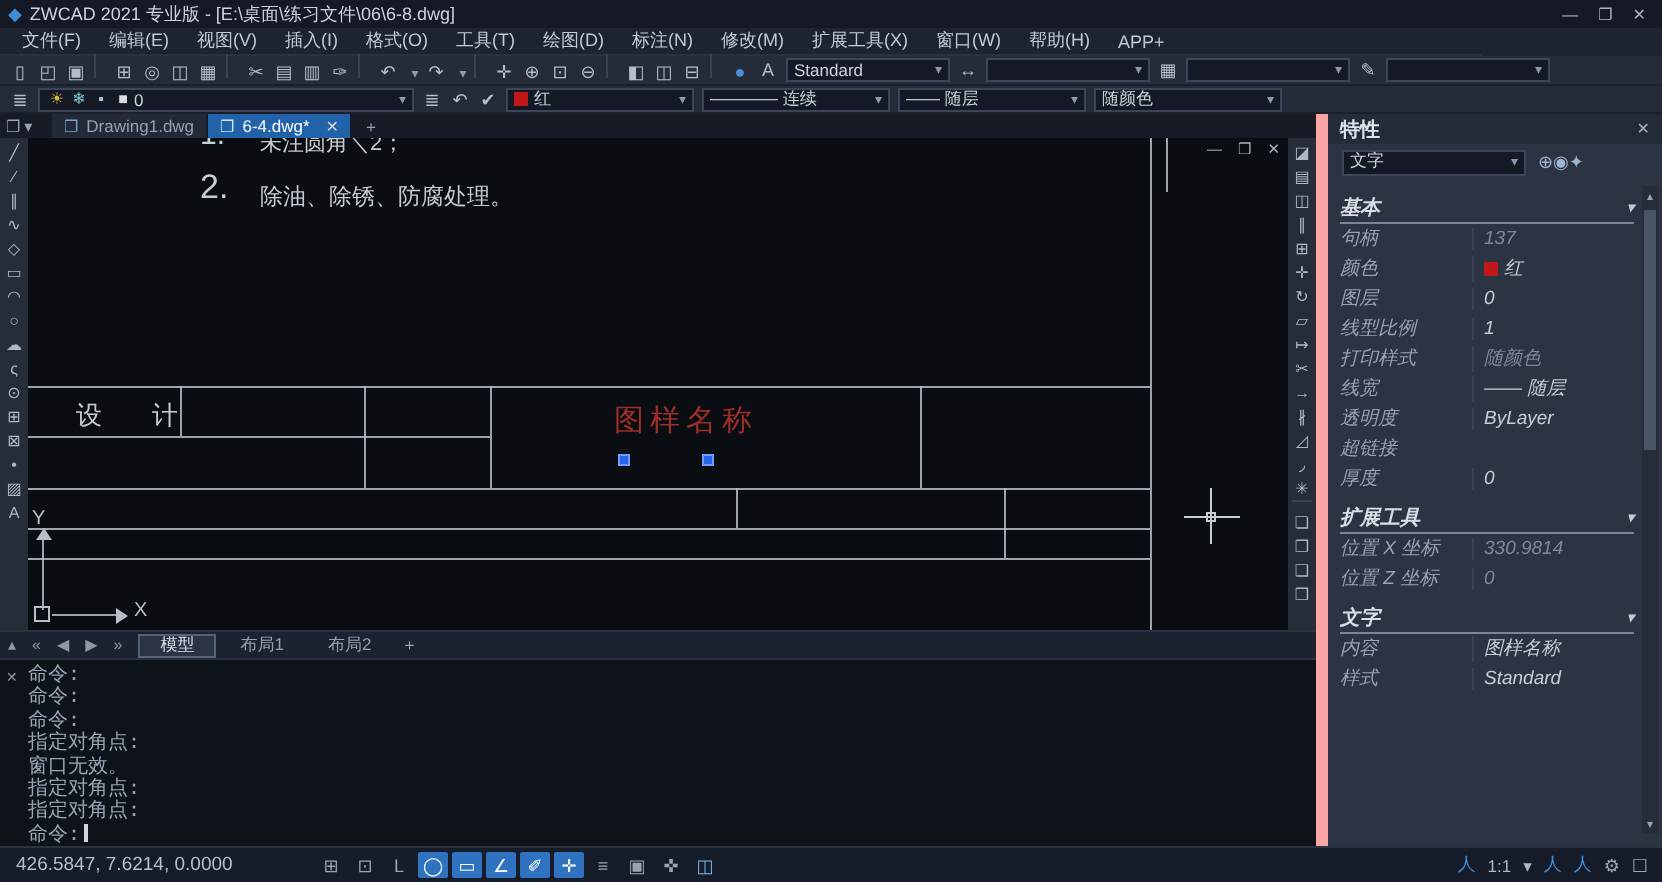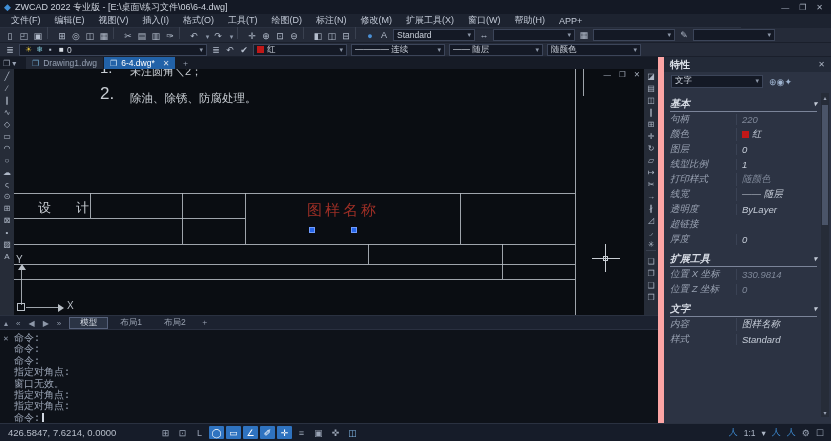--- a/index.html
+++ b/index.html
@@ -108,21 +108,21 @@
   .p-scroll .thumb{ position:absolute; left:1px; top:12px; width:6px; height:120px; background:#4a5468; }
   .p-scroll .sa{ position:absolute; left:0; width:8px; font-size:6px; color:#9aa3b4; text-align:center; }
 </style>
 </head>
 <body>
 
 <div id="app">
 
   <div class="titlebar">
     <span class="logo">◆</span>
-    <span class="wtitle">ZWCAD 2022 专业版 - [E:\桌面\练习文件\06\6-4.dwg]</span>
+    <span class="wtitle">ZWCAD 2021 专业版 - [E:\桌面\练习文件\06\6-8.dwg]</span>
     <span class="winbtns">
 
     <span>—</span>
         <span>❐</span>
         <span>✕</span>
       </span>
   </div>
 
   <div class="menubar">
 
@@ -408,21 +408,21 @@
     <div class="p-body">
       <div class="sec">
         <div class="sec-h">
           <span>基本</span>
           <span class="car">▾</span>
         </div>
         <div>
 
             <div class="prow">
               <span class="plab">句柄</span>
-              <span class="pval dim">220</span>
+              <span class="pval dim">137</span>
             </div>
 
             <div class="prow">
               <span class="plab">颜色</span>
               <span class="pval red">红</span>
             </div>
 
             <div class="prow">
               <span class="plab">图层</span>
               <span class="pval">0</span>

